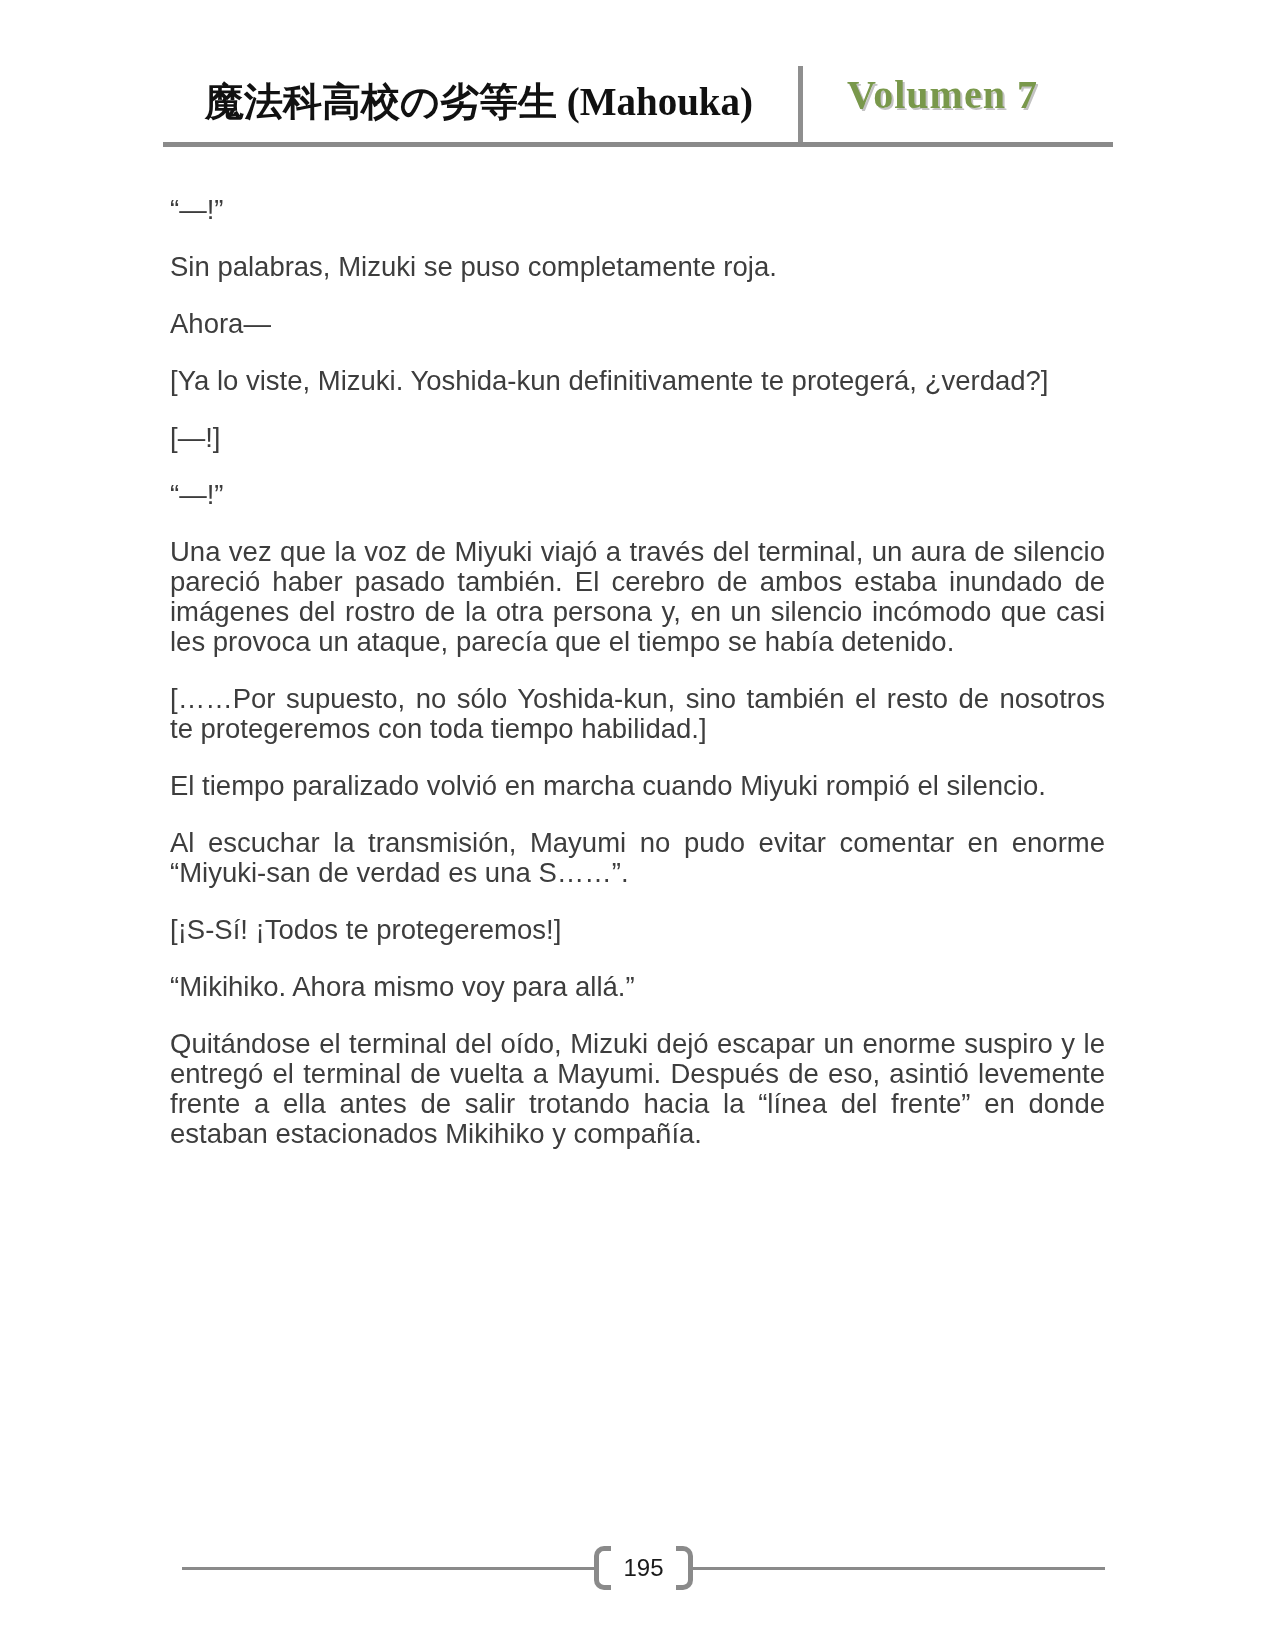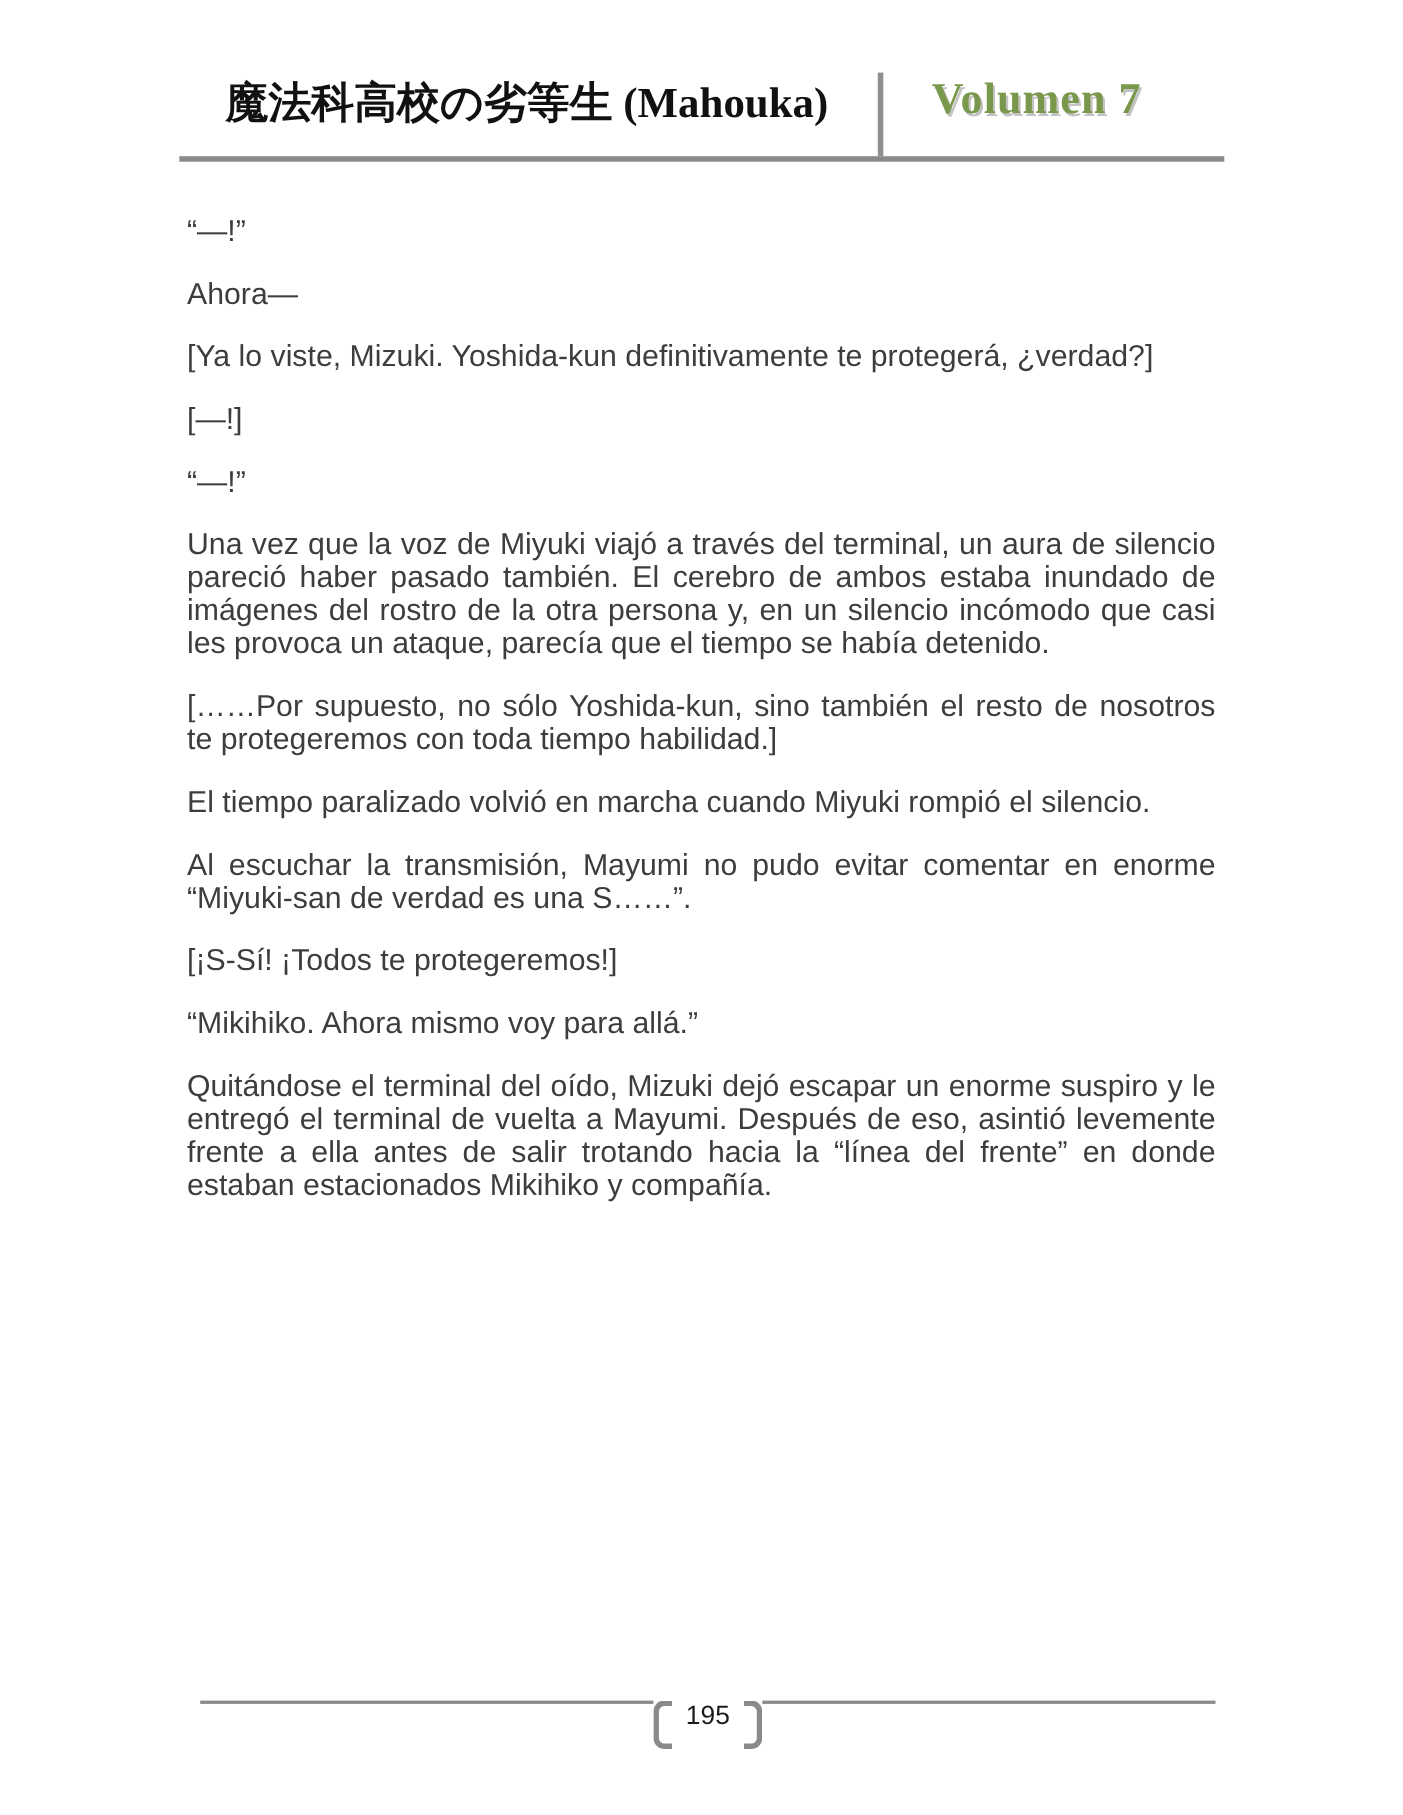--- a/index.html
+++ b/index.html
@@ -14,21 +14,21 @@
   }
 
   
   .header {
     margin: 0 162px 0 163px;
     padding-top: 66px;
     border-bottom: 5px solid #8a8a8a;
   }
   .header-inner {
     display: flex;
-    align-items: flex-start;
+    align-items: center;
     height: 76px;
     gap: 28px;
   }
   .title-jp {
     font-family: "Liberation Serif", "DejaVu Serif", serif;
     font-weight: bold;
     font-size: 39px;
     color: #111111;
     padding-left: 42px;
     padding-bottom: 5px;
@@ -65,21 +65,21 @@
   .body-text p { margin: 0 0 27px 0; }
 
   
   .footer {
     position: absolute;
     left: 182px;
     right: 170px;
     top: 1546px;
     height: 44px;
     display: flex;
-    align-items: flex-start;
+    align-items: center;
   }
   .footer-rule {
     flex: 1 1 auto;
     height: 3px;
     background: #8a8a8a;
   }
   .bracket {
     flex: 0 0 auto;
     width: 17px;
     height: 44px;
@@ -102,20 +102,21 @@
   <header class="header">
     <div class="header-inner">
       <div class="title-jp">魔法科高校の劣等生 (Mahouka)</div>
       <div class="header-divider"></div>
       <div class="volume-label">Volumen 7</div>
     </div>
   </header>
 
   <main class="body-text">
     <p>“—!”</p>
+    <p>Sin palabras, Mizuki se puso completamente roja.</p>
     <p>Ahora—</p>
     <p>[Ya lo viste, Mizuki. Yoshida-kun definitivamente te protegerá, ¿verdad?]</p>
     <p>[—!]</p>
     <p>“—!”</p>
     <p>Una vez que la voz de Miyuki viajó a través del terminal, un aura de silencio pareció haber pasado también. El cerebro de ambos estaba inundado de imágenes del rostro de la otra persona y, en un silencio incómodo que casi les provoca un ataque, parecía que el tiempo se había detenido.</p>
     <p>[……Por supuesto, no sólo Yoshida-kun, sino también el resto de nosotros te protegeremos con toda tiempo habilidad.]</p>
     <p>El tiempo paralizado volvió en marcha cuando Miyuki rompió el silencio.</p>
     <p>Al escuchar la transmisión, Mayumi no pudo evitar comentar en enorme “Miyuki-san de verdad es una S……”.</p>
     <p>[¡S-Sí! ¡Todos te protegeremos!]</p>
     <p>“Mikihiko. Ahora mismo voy para allá.”</p>

